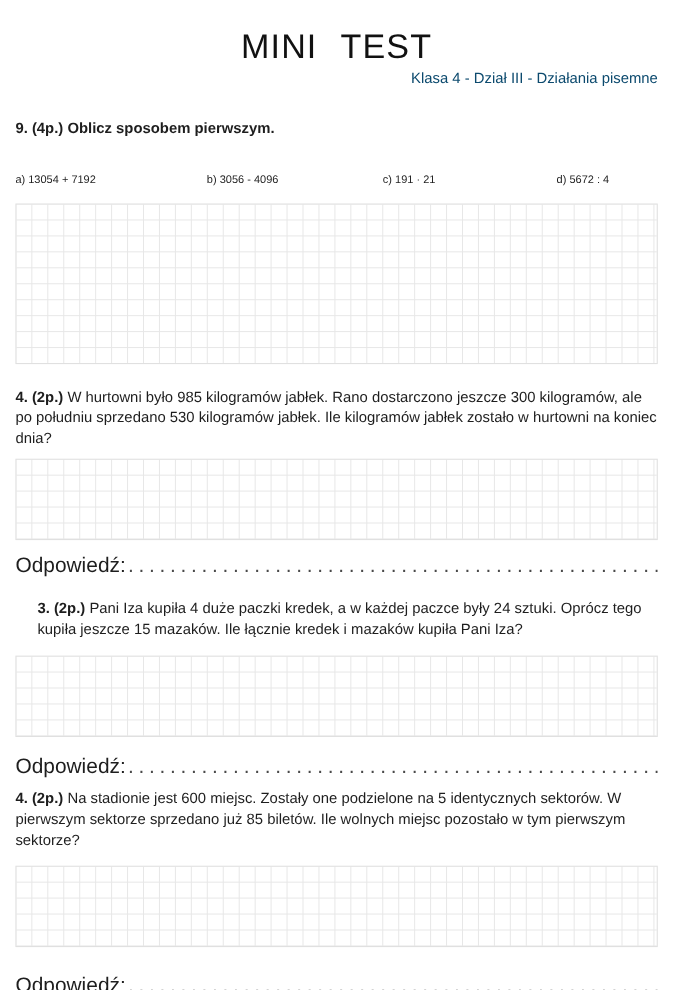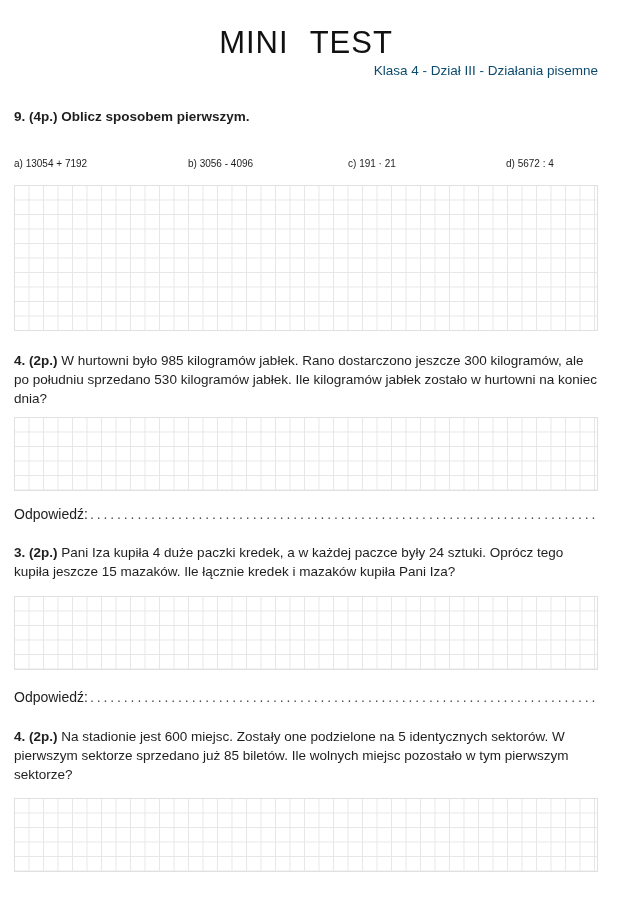--- a/index.html
+++ b/index.html
@@ -48,40 +48,40 @@
     font-size: 10px;
     line-height: 18px;
   }
   .statement {
     font-size: 13.5px;
     line-height: 19px;
     margin: 0;
   }
   .statement b { font-weight: 700; }
   .mt-p2 { margin-top: 20px; }
-  .mt-p3 { margin-top: 21px; }
-  .mt-p4 { margin-top: 22px; }
+  .mt-p3 { margin-top: 21px; margin-left: 20px; }
+  .mt-p4 { margin-top: 11px; }
   .work-grid {
     box-sizing: border-box;
     border: 1px solid #e0e0e0;
     background-image:
       linear-gradient(to right, #e7e7e7 1px, transparent 1px),
       linear-gradient(to bottom, #e7e7e7 1px, transparent 1px);
     background-size: 14.5px 14.5px;
     background-position: -1px -1px;
   }
   .rows-10 { height: 146px; margin-top: 12px; }
   .rows-5  { height: 74px; }
   .g2 { margin-top: 9px; }
   .g3 { margin-top: 15px; }
   .g4 { margin-top: 14px; }
   .answer-line {
     display: flex;
     align-items: flex-end;
-    font-size: 14px;
+    font-size: 19px;
     line-height: 15px;
   }
   .a1 { margin-top: 16px; }
   .a2 { margin-top: 20px; }
   .a3 { margin-top: 28px; }
   .answer-label {
     flex: 0 0 auto;
     color: #1e1e1e;
   }
   .answer-dots {

